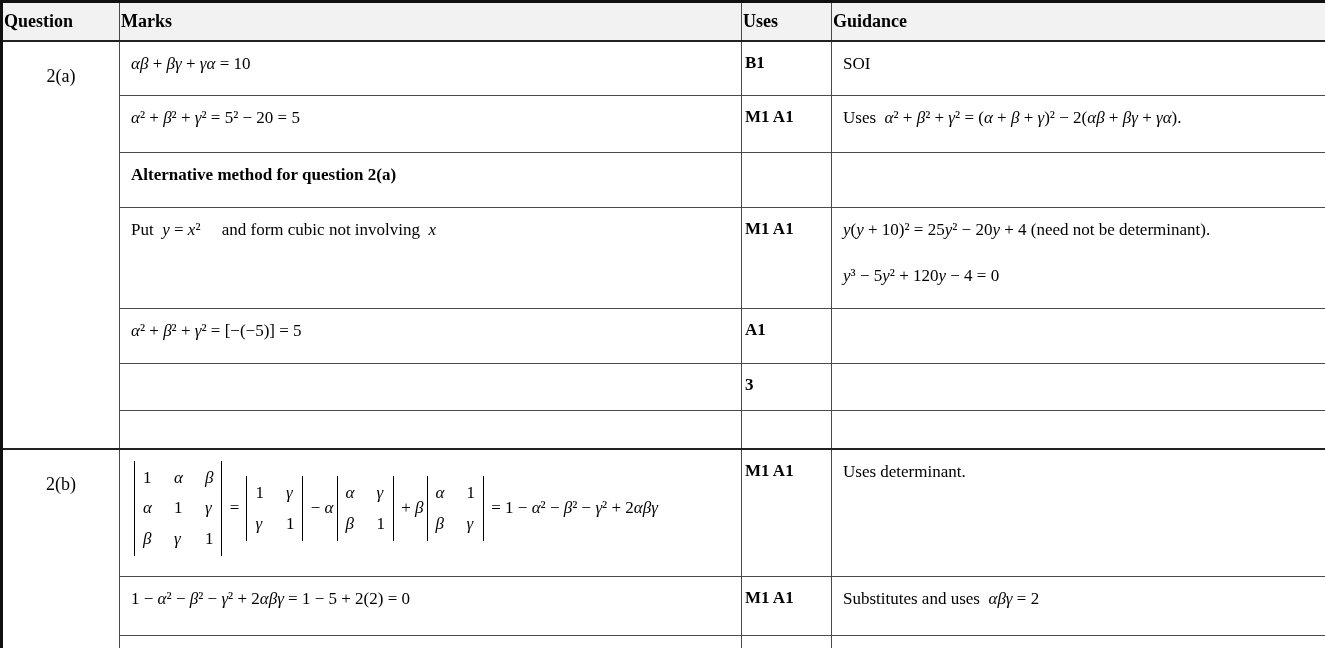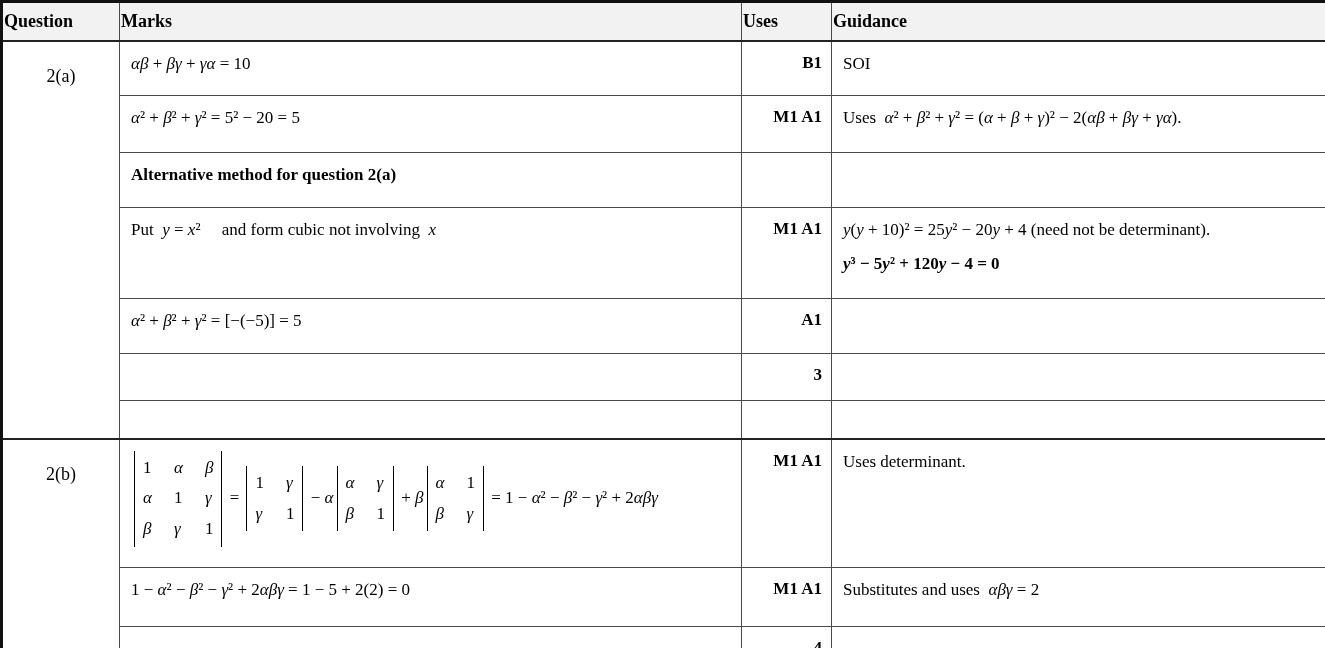--- a/index.html
+++ b/index.html
@@ -51,26 +51,26 @@
     padding-top:24px;
   }
   .a-cell,.g-cell{
     font-size:17px;
     padding:11px 10px 20px 11px;
     line-height:1.35;
   }
   .m-cell{
     font-weight:bold;
     font-size:17px;
-    text-align:right;
+    text-align:left;
     padding:11px 9px 0 3px;
     white-space:nowrap;
   }
   .line{display:block;}
-  .line + .line{margin-top:11px;font-weight:bold;}
+  .line + .line{margin-top:23px;}
   .bold-txt{font-weight:bold;}
   .math i,.det i,.txt i{font-style:italic;}
   .det{
     display:inline-grid;
     vertical-align:middle;
     border-left:1.4px solid #000;
     border-right:1.4px solid #000;
     padding:2px 8px;
     margin:0 3px;
     column-gap:22px;

